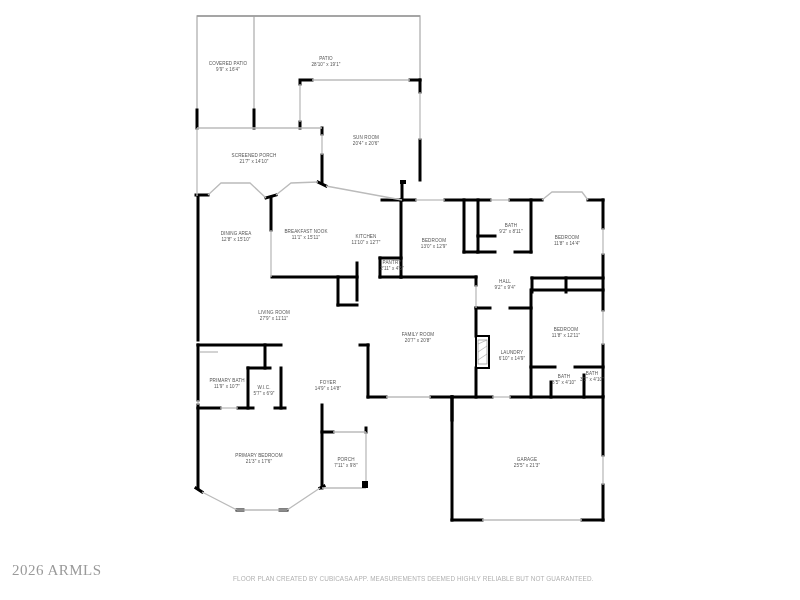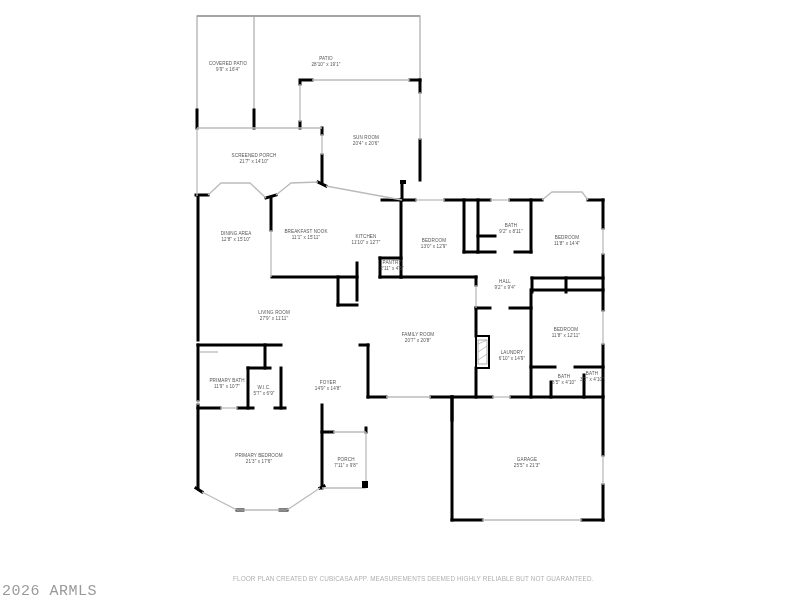--- a/index.html
+++ b/index.html
@@ -9,22 +9,22 @@
     }
     #plan { position: absolute; left: 0; top: 0; }
     .room-label {
       position: absolute; transform: translate(-50%, -50%);
       text-align: center; color: #555555; font-size: 4.6px; line-height: 5.6px;
       white-space: nowrap; letter-spacing: 0.1px;
     }
     .room-label .name { text-transform: uppercase; display: block; }
     .room-label .dims { display: block; }
     .watermark {
-      position: absolute; left: 2px; top: 562px; font-size: 15px; color: #9a9a9a;
-      letter-spacing: 0.5px; font-family: Liberation Mono, monospace; font-weight: 300; margin-top: 21px;
+      position: absolute; left: 12px; top: 562px; font-size: 15px; color: #9a9a9a;
+      letter-spacing: 0.5px; font-family: Liberation Serif, serif; font-weight: 300;
     }
     .disclaimer {
       position: absolute; left: 233px; top: 575px; font-size: 6.4px; color: #b0b0b0;
       letter-spacing: 0.1px;
     }
   </style>
 </head>
 <body>
 
 <svg id="plan" width="800" height="600" viewBox="0 0 800 600">

